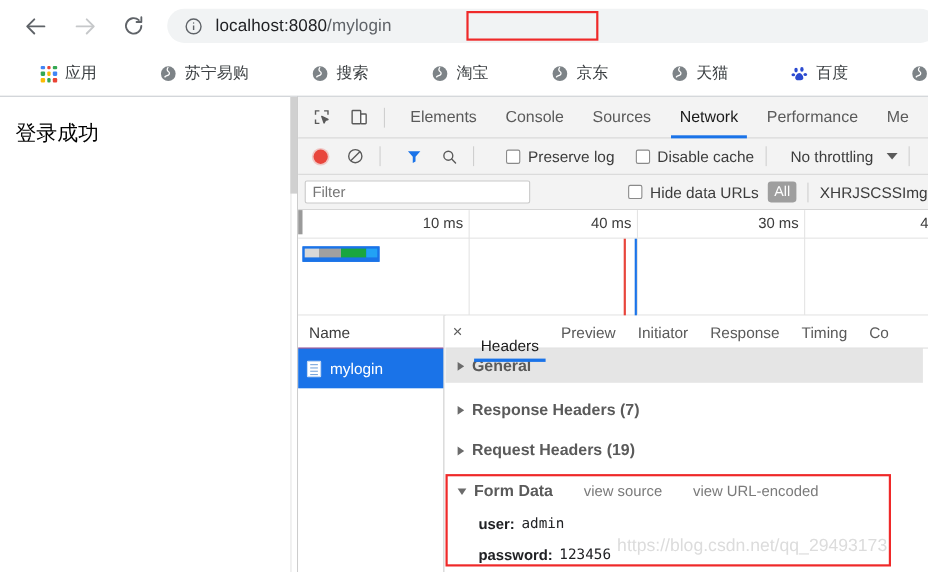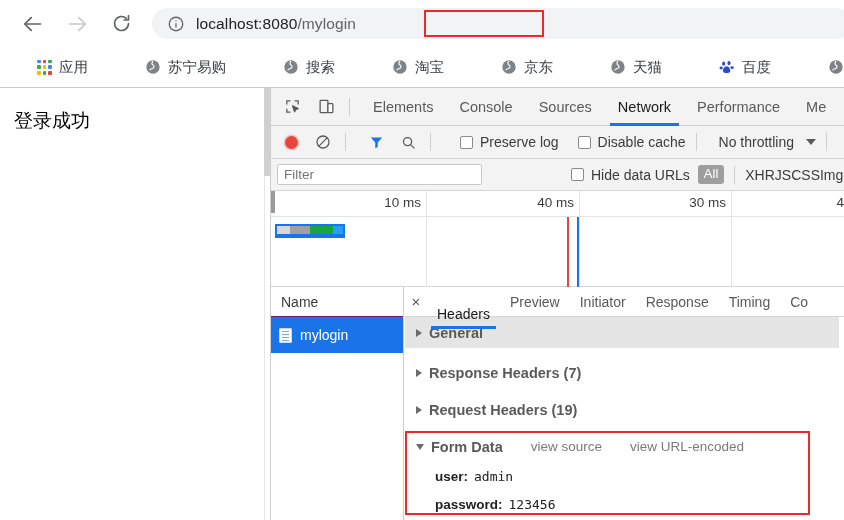--- a/index.html
+++ b/index.html
@@ -574,15 +574,16 @@
             <span class="k">password:</span>
             <span class="v">123456</span>
           </div>
           <div class="form-redbox"></div>
         </div>
 
         <div class="detail-scrollbar"></div>
       </div>
     </div>
 
+    <div class="watermark">https://blog.csdn.net/qq_29493173</div>
   </div>
 
 </div>
 
 </body></html>

